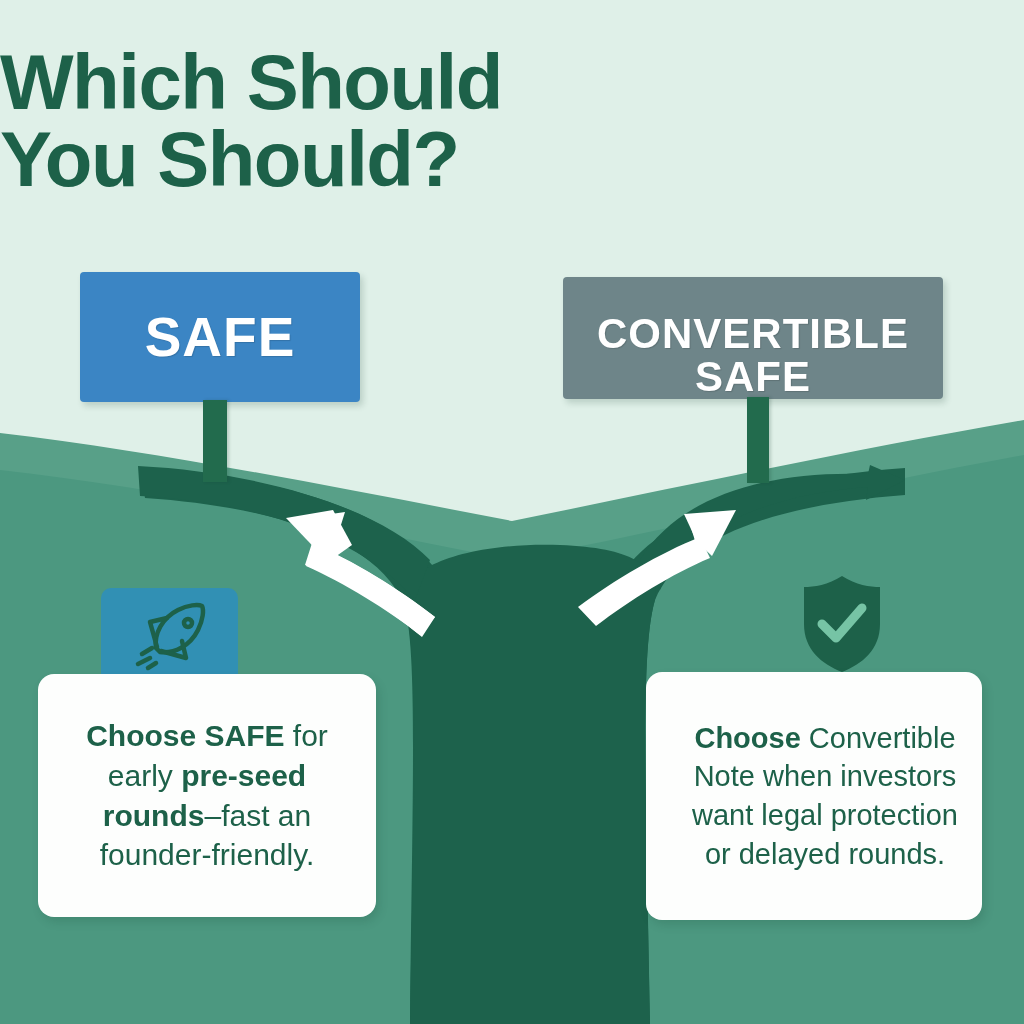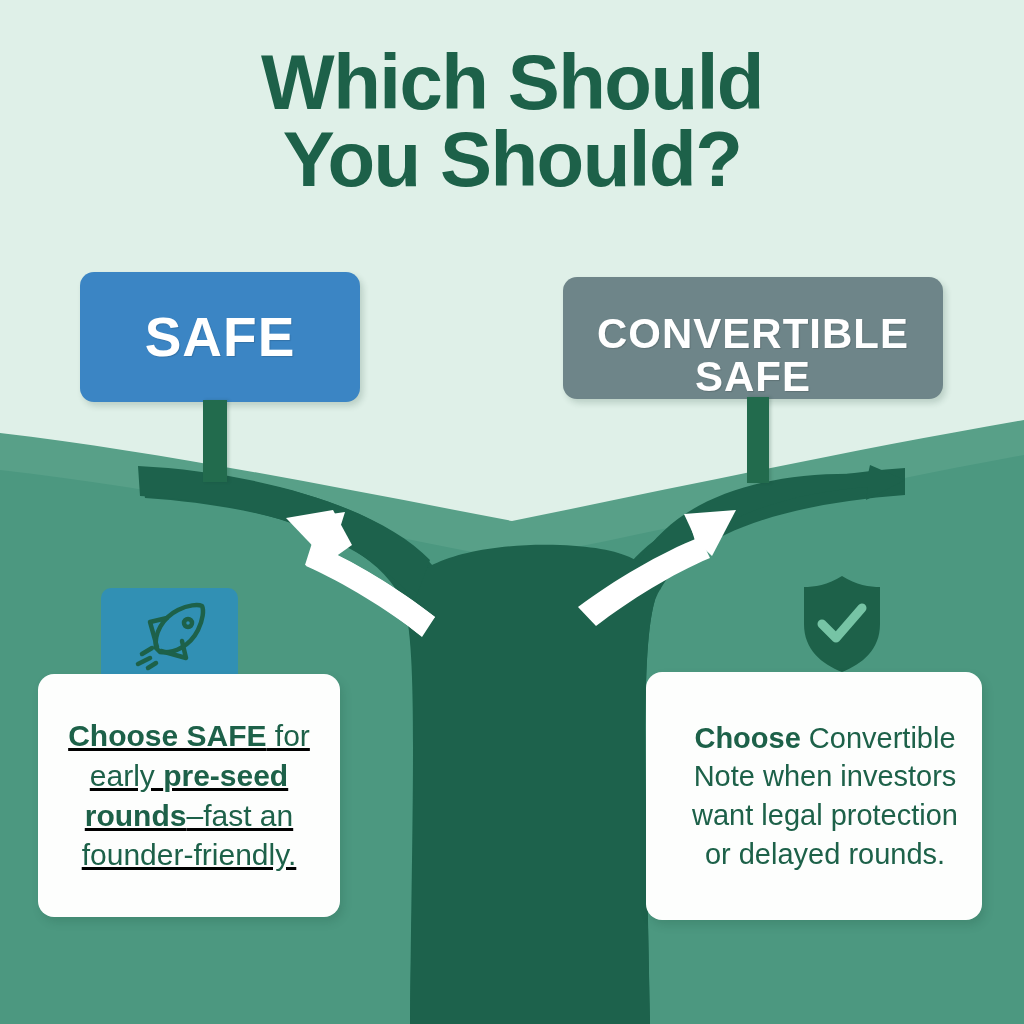--- a/index.html
+++ b/index.html
@@ -23,37 +23,36 @@
     width: 1024px;
     height: 1024px;
   }
 
   
   .title-block {
     position: absolute;
     left: 0;
     top: 44px;
     width: 1024px;
-    text-align: center;
     z-index: 6;
     pointer-events: none;
   }
   .title-line {
     display: block;
     color: #1d6149;
     font-weight: bold;
     font-size: 78px;
     line-height: 0.99;
     letter-spacing: -1.5px;
   }
 
   
   .sign-group { position: absolute; z-index: 5; }
   .sign-board {
-    border-radius: 14px;
+    border-radius: 4px;
     box-shadow: 3px 4px 6px rgba(20,60,45,0.18);
     display: flex;
     align-items: center;
     justify-content: center;
     text-align: center;
     box-sizing: border-box;
   }
   .sign-text {
     color: #ffffff;
     font-weight: bold;
@@ -120,21 +119,21 @@
     justify-content: center;
     padding: 16px 18px;
   }
   .info-text {
     color: #1d6149;
     font-size: 30px;
     line-height: 1.33;
     text-align: center;
   }
   .info-text b { font-weight: bold; }
-  #card-left  { left: 38px;  top: 674px; width: 302px; height: 243px; text-decoration: underline; }
+  #card-left  { left: 38px;  top: 674px; width: 338px; height: 243px; }
   #card-right { left: 646px; top: 672px; width: 336px; height: 248px; padding-left: 40px; }
   #card-right .info-text { font-size: 29px; }
 </style>
 </head>
 <body>
 
 <div id="canvas">
 
   <svg id="scene" viewBox="0 0 1024 1024">
 

